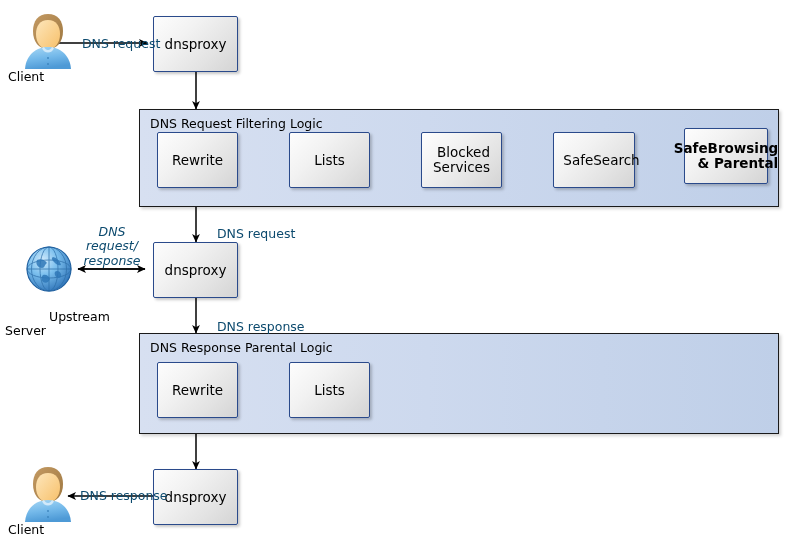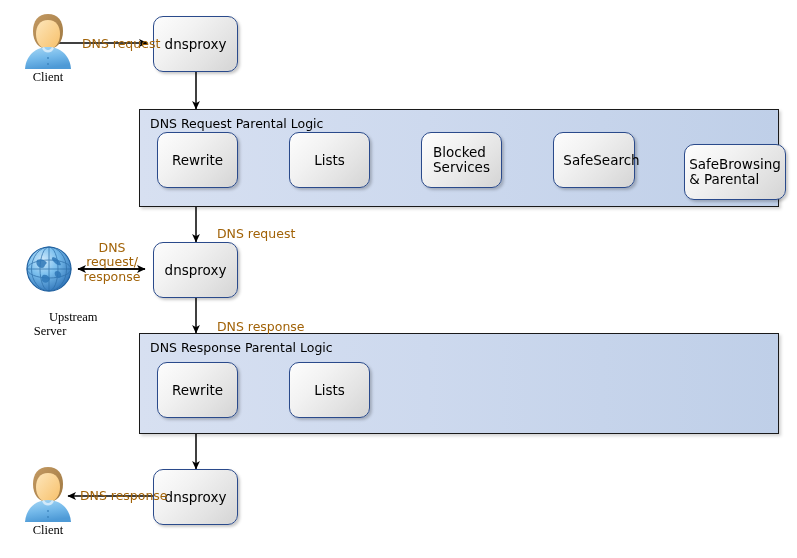--- a/index.html
+++ b/index.html
@@ -4,25 +4,25 @@
 <style>
   html,body{margin:0;padding:0;background:#ffffff;}
   body{width:797px;height:558px;position:relative;overflow:hidden;
        font-family:"DejaVu Sans","Liberation Sans",sans-serif;color:#000;}
   #stage{position:absolute;left:0;top:0;width:797px;height:558px;}
 
   
   .node{
     position:absolute;
     border:1.6px solid #2a4a8b;
-    border-radius:10px;
+    border-radius:2px;
     background:linear-gradient(135deg,#fdfdfd 0%,#f2f2f2 35%,#e3e3e3 70%,#d4d4d4 100%);
     box-shadow:2px 2px 3px rgba(0,0,0,0.22);
     display:flex;align-items:center;justify-content:center;
-    text-align:left;
+    text-align:right;
     font-size:13.5px;
     line-height:15px;
     color:#000;
     box-sizing:border-box;
   }
   .node span{display:block;padding:0 3px;}
 
   
   .panel{
     position:absolute;
@@ -37,33 +37,32 @@
     font-size:12.5px;
     color:#000;
     white-space:nowrap;
   }
 
   
   .lbl{
     position:absolute;
     font-size:12.5px;
     line-height:14.5px;
-    color:#a16207;
+    color:#0c4a6e;
     white-space:pre;
   }
   .lbl.center{text-align:center;}
 
   
   .caption{
     position:absolute;
     font-size:12.5px;
     line-height:14.5px;
-    text-align:center;
+    text-align:left;
     color:#000;
-    font-family:Liberation Serif, serif;
   }
 
   
   svg.layer{position:absolute;left:0;top:0;width:797px;height:558px;overflow:visible;}
   svg.icon{position:absolute;}
 </style>
 </head>
 <body>
 
 <div id="stage">
@@ -94,37 +93,37 @@
       <path d="M238,160 L283,160" marker-end="url(#ah)"></path>
       <path d="M371,160 L413,160" marker-end="url(#ah)"></path>
       <path d="M503,160 L546,160" marker-end="url(#ah)"></path>
       <path d="M636,160 L678,160" marker-end="url(#ah)"></path>
 
       <path d="M238,390 L283,390" marker-end="url(#ah)"></path>
     </g>
   </svg>
 
   <div class="panel" style="left:139px;top:109px;width:640px;height:98px;">
-    <div class="panel-title">DNS Request Parental Logic</div>
+    <div class="panel-title">DNS Request Filtering Logic</div>
   </div>
 
   <div class="node" style="left:157px;top:132px;width:81px;height:56px;">
     <span>Rewrite</span>
   </div>
   <div class="node" style="left:289px;top:132px;width:81px;height:56px;">
     <span>Lists</span>
   </div>
   <div class="node" style="left:421px;top:132px;width:81px;height:56px;">
     <span class="multi" style="white-space: pre-line;">Blocked
 Services</span>
   </div>
   <div class="node" style="left:553px;top:132px;width:82px;height:56px;padding-left:15px;">
     <span>SafeSearch</span>
   </div>
-  <div class="node" style="left:684px;top:144px;width:102px;height:56px;">
+  <div class="node" style="left:684px;top:128px;width:84px;height:56px;font-weight:bold;">
     <span class="multi" style="white-space: pre-line;">SafeBrowsing
 &amp; Parental</span>
   </div>
 
   <div class="panel" style="left:139px;top:333px;width:640px;height:101px;">
     <div class="panel-title">DNS Response Parental Logic</div>
   </div>
 
   <div class="node" style="left:157px;top:362px;width:81px;height:56px;">
     <span>Rewrite</span>
@@ -212,21 +211,21 @@
   </div>
 
   <div class="lbl" style="left:66px;top:22px;">
     <span>DNS request</span>
   </div>
 
   <div class="lbl" style="left:201px;top:212px;">
     <span>DNS request</span>
   </div>
 
-  <div class="lbl center" style="left:78px;top:226px;width:68px;white-space:pre-line;">
+  <div class="lbl center" style="left:78px;top:210px;width:68px;white-space:pre-line;font-style:italic;">
     <span style="white-space: pre-line;">DNS
 request/
 response</span>
   </div>
 
   <div class="lbl" style="left:201px;top:305px;">
     <span>DNS response</span>
   </div>
 
   <div class="lbl" style="left:64px;top:474px;">

